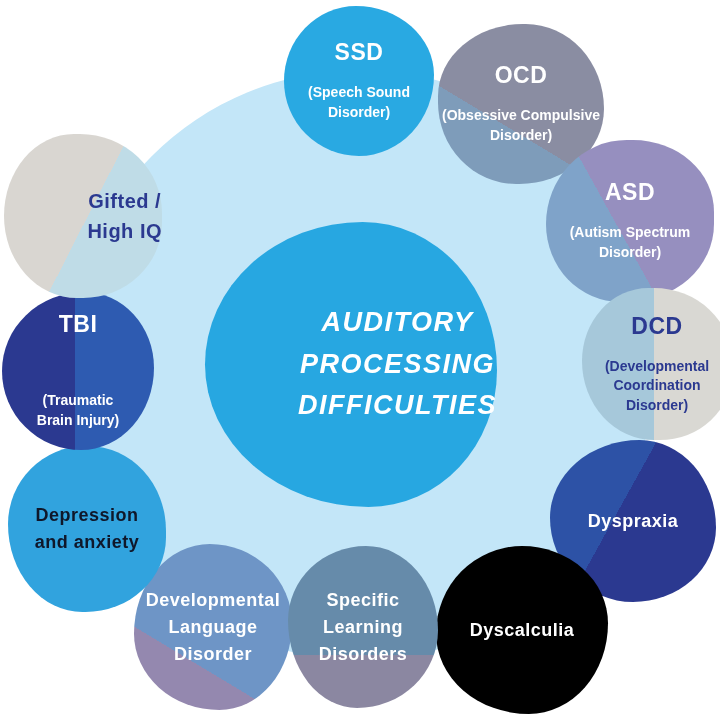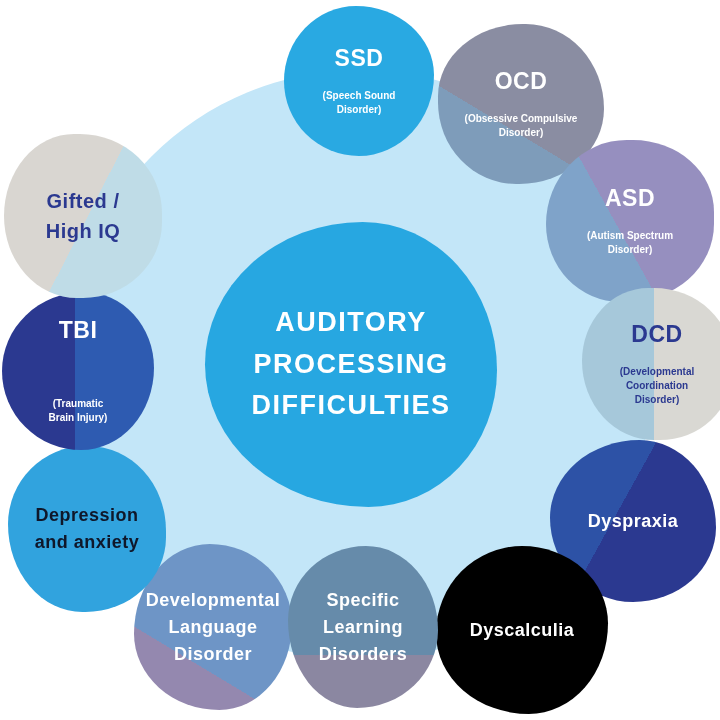--- a/index.html
+++ b/index.html
@@ -9,32 +9,32 @@
     font-family:"Liberation Sans",sans-serif;
     font-weight:bold;
   }
   .bg-circle{
     position:absolute;left:65px;top:70px;width:590px;height:590px;
     border-radius:50%;
   }
   .center-blob{
     position:absolute;left:205px;top:222px;width:292px;height:285px;
     border-radius:54% 46% 44% 56% / 50% 52% 48% 50%;
-    display:flex;align-items:center;justify-content:center;text-align:center;
+    display:flex;align-items:center;justify-content:flex-end;text-align:center;font-style:italic;
   }
   .center-label{
     font-size:27px;line-height:1.55;letter-spacing:1.5px;
     white-space:pre-line;font-weight:bold;
   }
   .bubble{
     position:absolute;display:flex;flex-direction:column;
     align-items:center;justify-content:center;text-align:center;
   }
   .b-title{font-size:23px;letter-spacing:.5px;white-space:pre-line;}
-  .b-sub{font-size:10px;line-height:1.4;margin-top:17px;white-space:pre-line;}
+  .b-sub{font-size:14px;line-height:1.4;margin-top:17px;white-space:pre-line;}
   .b-sub:empty{display:none;}
   .name .b-title{font-size:18px;line-height:1.5;}
   .name-lg .b-title{font-size:20px;line-height:1.5;}
 
   #b-adhd       {left:130px;top:28px; width:152px;height:160px;border-radius:50% 50% 46% 54% / 52% 48% 55% 45%;}
   #b-ssd        {left:284px;top:6px;  width:150px;height:150px;border-radius:48% 52% 50% 50% / 50% 46% 54% 50%;}
   #b-ocd        {left:438px;top:24px; width:166px;height:160px;border-radius:52% 48% 52% 48% / 46% 54% 48% 52%;}
   #b-asd        {left:546px;top:140px;width:168px;height:162px;border-radius:50% 50% 54% 46% / 54% 46% 50% 50%;}
   #b-dcd        {left:582px;top:288px;width:150px;height:152px;border-radius:46% 54% 50% 50% / 50% 50% 46% 54%;}
   #b-dyspraxia  {left:550px;top:440px;width:166px;height:162px;border-radius:54% 46% 50% 50% / 48% 54% 46% 52%;}
@@ -107,21 +107,21 @@
 and anxiety</div>
 
   </div>
 
   <div class="bubble" id="b-tbi" style="background: linear-gradient(90deg, rgb(43, 57, 144) 0px, rgb(43, 57, 144) 48%, rgb(46, 91, 177) 48%, rgb(46, 91, 177) 100%); color: rgb(255, 255, 255);">
     <div class="b-title">TBI</div>
     <div class="b-sub">(Traumatic
 Brain Injury)</div>
   </div>
 
-  <div class="bubble name-lg" id="b-gifted" style="background: linear-gradient(117deg, rgb(217, 214, 209) 0px, rgb(217, 214, 209) 52%, rgb(191, 220, 231) 52%, rgb(191, 220, 231) 100%); color: rgb(43, 57, 144);">
+  <div class="bubble name-lg" id="b-gifted" style="background: linear-gradient(117deg, rgb(217, 214, 209) 0px, rgb(217, 214, 209) 52%, rgb(191, 220, 231) 52%, rgb(191, 220, 231) 100%); color: rgb(43, 57, 144); align-items: flex-end;">
     <div class="b-title">Gifted /
 High IQ</div>
 
   </div>
 
   <div class="center-blob" style="background: rgb(39, 167, 225); color: rgb(255, 255, 255);">
     <div class="center-label">AUDITORY
 PROCESSING
 DIFFICULTIES</div>
   </div>

